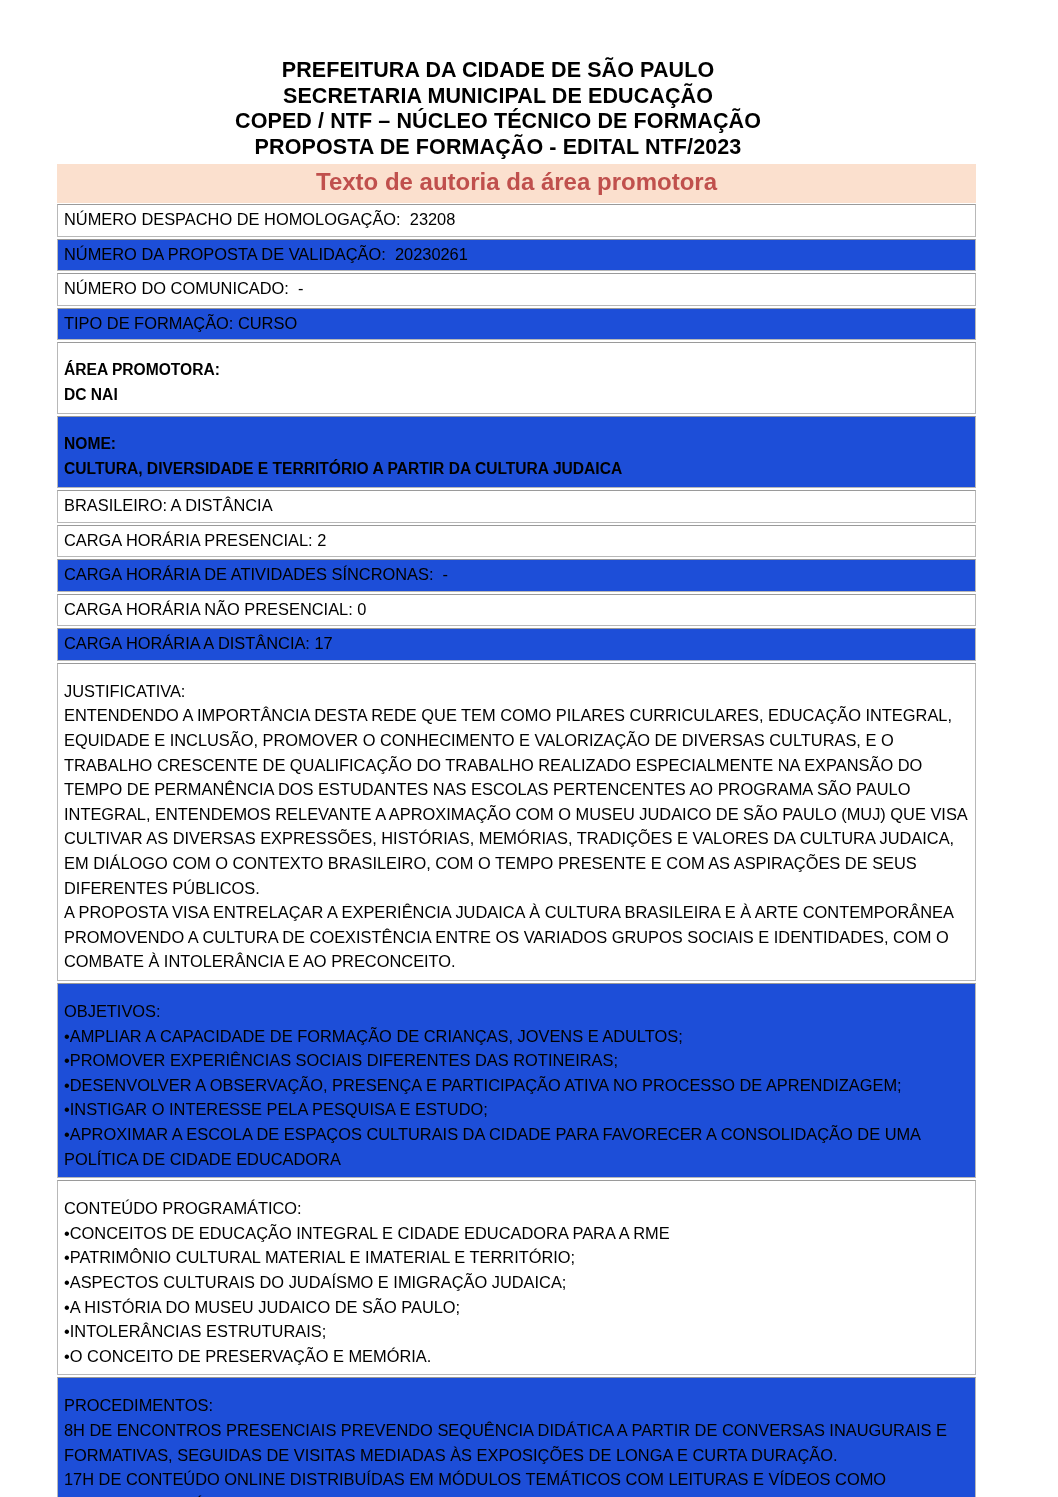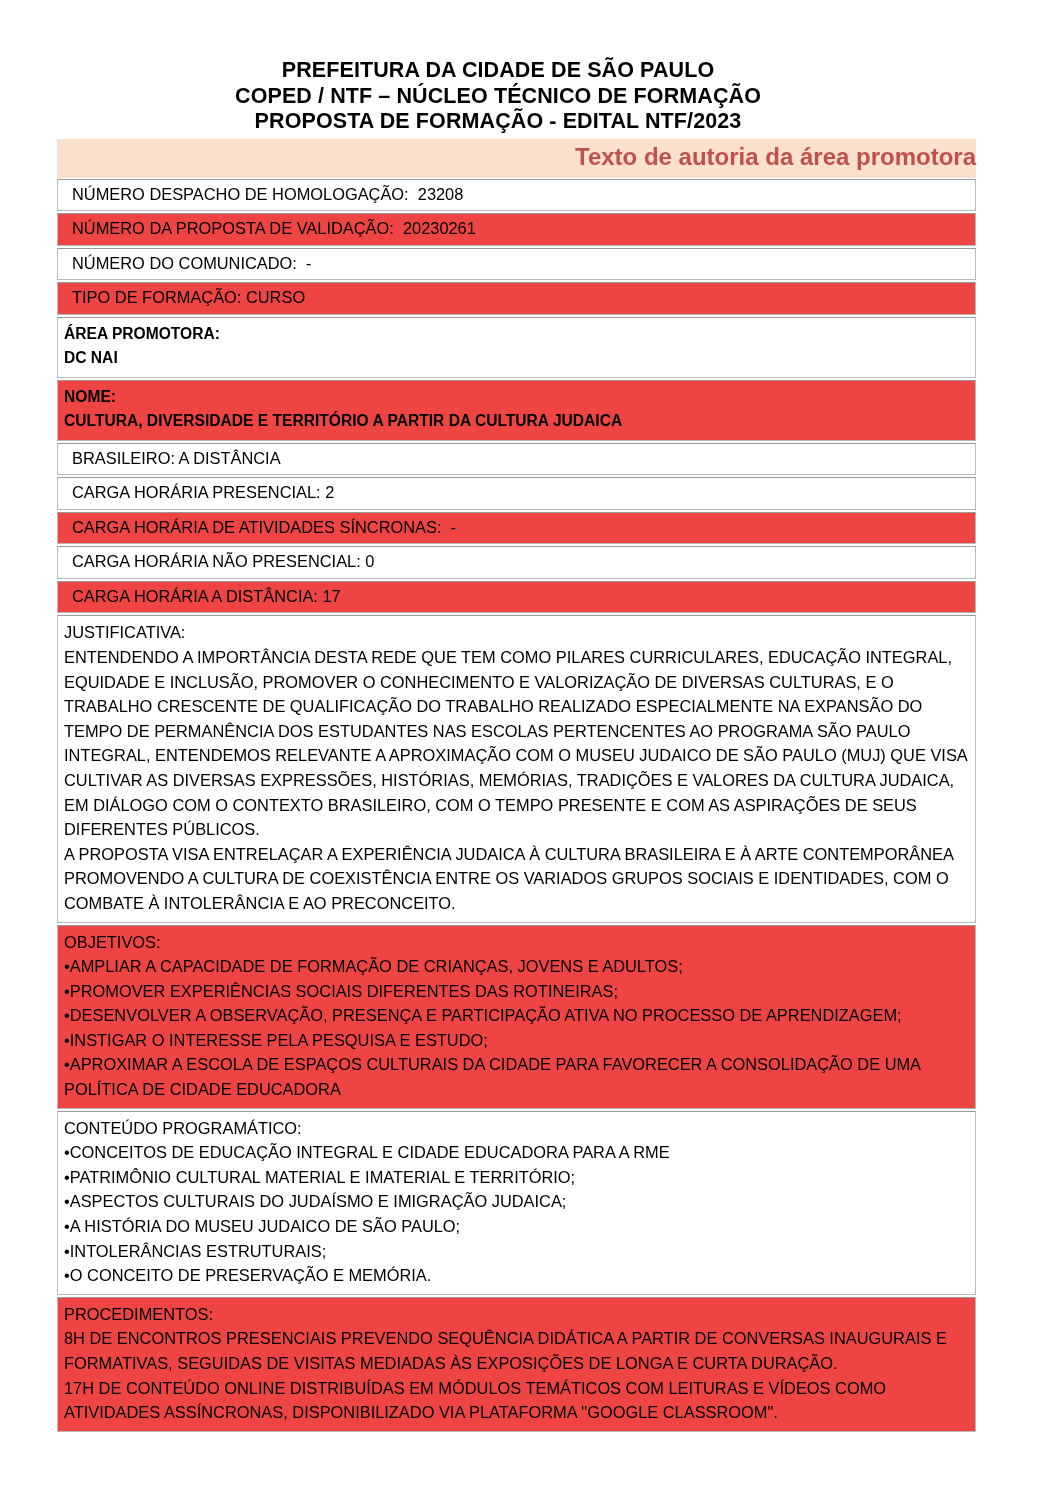--- a/index.html
+++ b/index.html
@@ -32,68 +32,69 @@
     line-height: 25.5px;
     color: #000000;
     white-space: nowrap;
   }
   .table-wrap {
     margin: 4px 0 0 57px;
     width: 919px;
   }
   .banner {
     background: #FBE0CE;
-    text-align: right;
+    text-align: center;
     padding: 4px 0 7px 0;
     margin-bottom: 1px;
   }
   .banner-text {
     color: #C0504D;
     font-size: 24px;
     font-weight: bold;
     line-height: 28px;
   }
   .row {
     border: 1px solid #b8b8b8;
     border-top-color: #9a9a9a;
     box-sizing: border-box;
-    padding: 3px 6px 4px 14px;
+    padding: 3px 6px 4px 6px;
     margin-bottom: 2px;
     background: #ffffff;
   }
   .row.shaded {
-    background: #ef4444;
+    background: #1d4ed8;
   }
   .row-text {
     font-size: 16.4px;
     line-height: 23.5px;
     white-space: pre-wrap;
     word-break: normal;
   }
   .row-text.bold {
     font-weight: bold;
     font-size: 15.6px;
   }
   .row.tall .row-text {
     line-height: 24.6px;
   }
   .row.block {
-    padding: 4px 6px 6px 6px;
+    padding: 15px 6px 6px 6px;
   }
   .spacer-bottom {
     height: 40px;
   }
 </style>
 </head>
 <body>
 
 <div class="page">
 
   <div class="header">
     <div class="header-line">PREFEITURA DA CIDADE DE SÃO PAULO</div>
+    <div class="header-line">SECRETARIA MUNICIPAL DE EDUCAÇÃO</div>
     <div class="header-line">COPED / NTF – NÚCLEO TÉCNICO DE FORMAÇÃO</div>
     <div class="header-line">PROPOSTA DE FORMAÇÃO - EDITAL NTF/2023</div>
   </div>
 
   <div class="table-wrap">
     <div class="banner">
       <span class="banner-text">Texto de autoria da área promotora</span>
     </div>
     <div id="rows-container">
         <div class="row">

